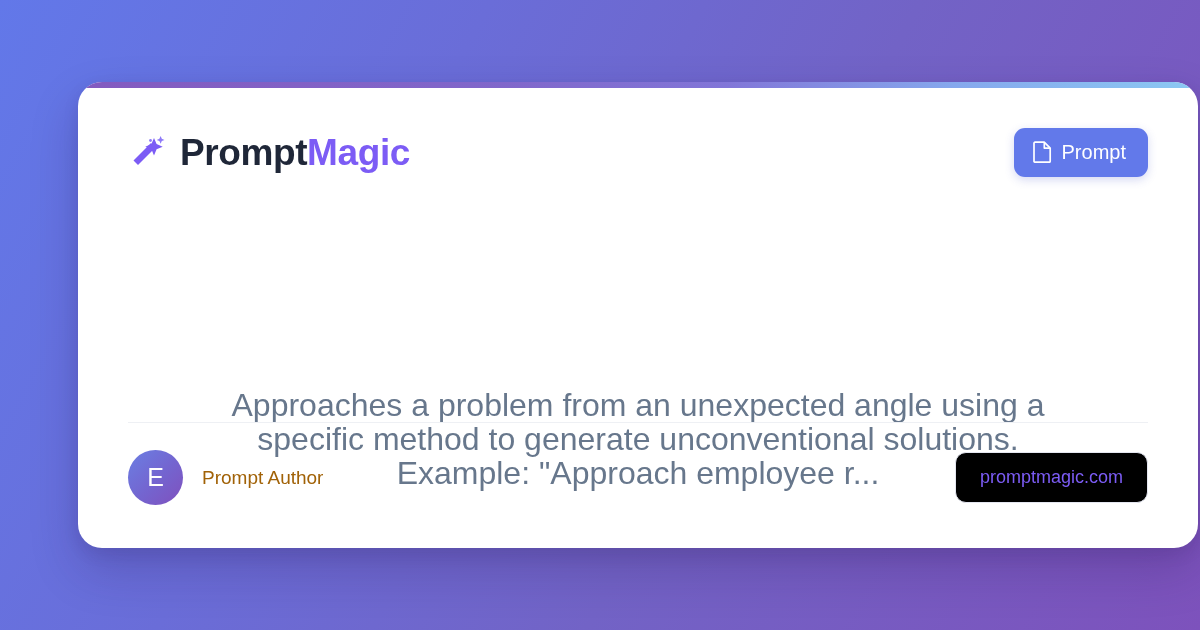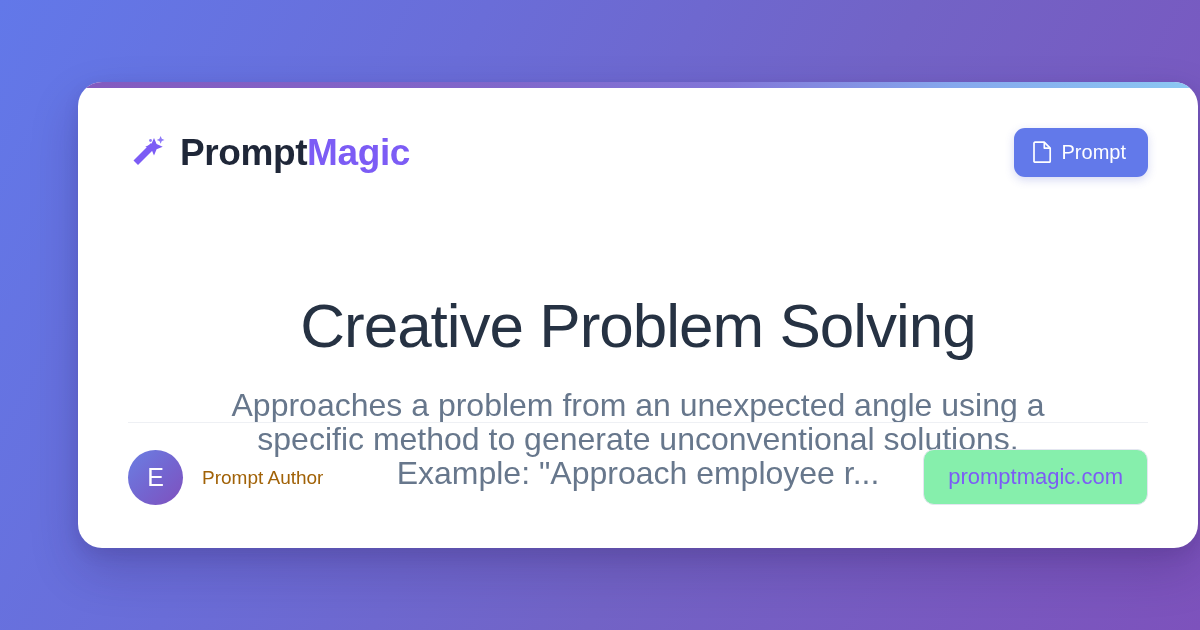--- a/index.html
+++ b/index.html
@@ -173,24 +173,24 @@
     font-weight: 400;
     color: #a16207;
     line-height: 1.3;
     margin-top: 2px;
   }
 
   .site-badge {
     display: inline-flex;
     align-items: center;
     border: 1px solid #e4e6f0;
-    background: #86efac;
+    background: #000000;
     border-radius: 11px;
     padding: 14px 24px;
-    font-size: 22px;
+    font-size: 18px;
     color: #7c5cf5;
     white-space: nowrap;
     cursor: pointer;
   }
 </style>
 </head>
 <body>
 
 <div class="card">
 
@@ -215,21 +215,20 @@
         <svg viewBox="0 0 19 22" width="19" height="22" aria-hidden="true">
           <path d="M2 1.2 h9.2 L17.2 7.2 V20.2 a1 1 0 0 1 -1 1 H2 a1 1 0 0 1 -1 -1 V2.2 a1 1 0 0 1 1 -1 Z" fill="none" stroke="#ffffff" stroke-width="1.7" stroke-linejoin="round"></path>
           <path d="M11.3 1.4 V7.1 H17.0" fill="none" stroke="#ffffff" stroke-width="1.7" stroke-linejoin="round"></path>
         </svg>
       </span>
       <span>Prompt</span>
     </button>
 
   </div>
 
-  <h1 class="card-title">Creative Problem Solving</h1>
 
   <p class="card-desc">Approaches a problem from an unexpected angle using a specific method to generate unconventional solutions. Example: "Approach employee r...</p>
 
   <div class="divider"></div>
 
   <div class="card-footer">
 
     <div class="author">
       <div class="avatar">E</div>
       <div>

